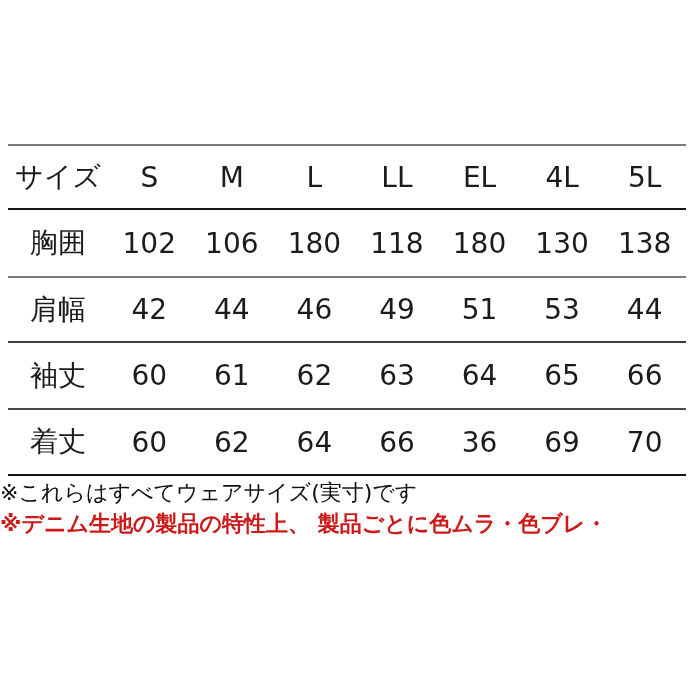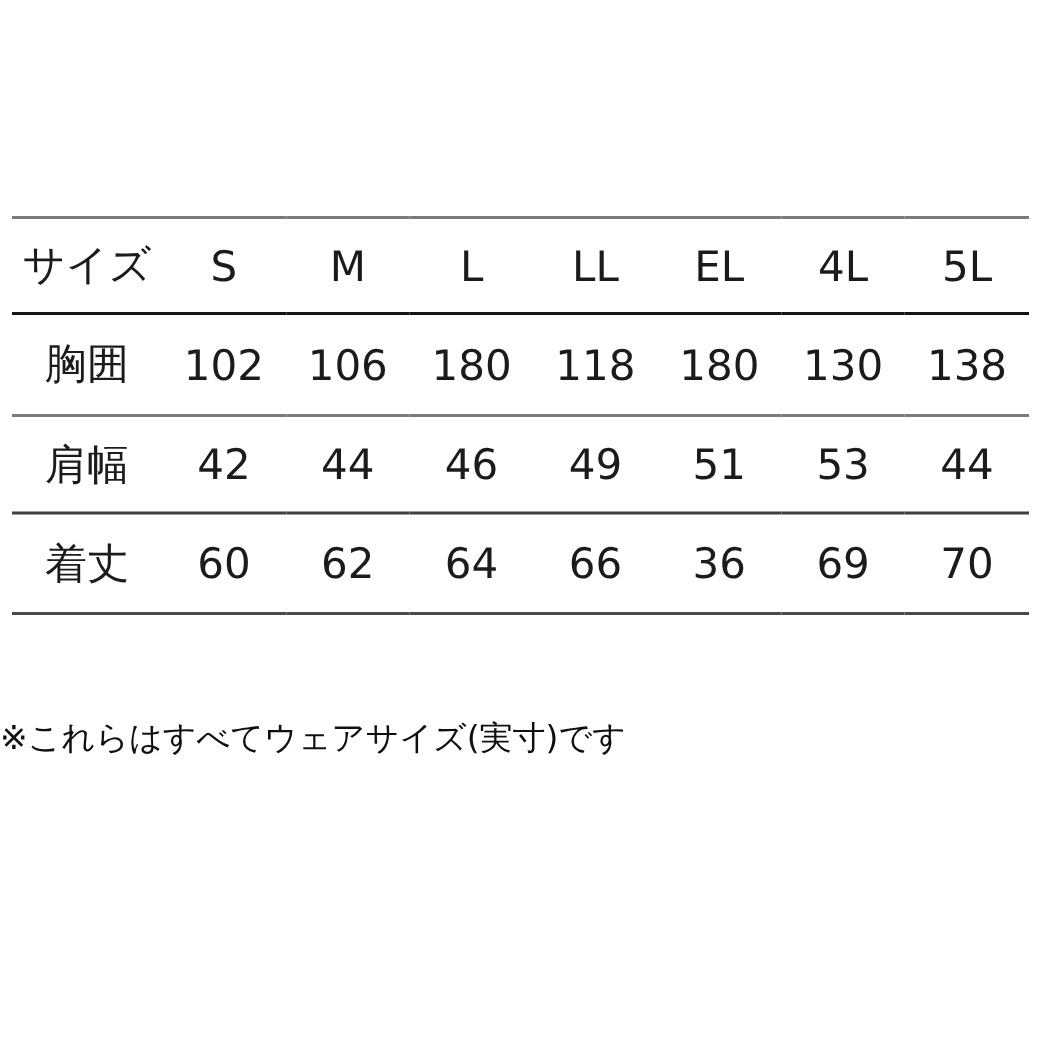--- a/index.html
+++ b/index.html
@@ -110,32 +110,43 @@
             <td>肩幅</td>
             <td>42</td>
             <td>44</td>
             <td>46</td>
             <td>49</td>
             <td>51</td>
             <td>53</td>
             <td>44</td>
           </tr>
           <tr>
+            <td>袖丈</td>
+            <td>60</td>
+            <td>61</td>
+            <td>62</td>
+            <td>63</td>
+            <td>64</td>
+            <td>65</td>
+            <td>66</td>
+          </tr>
+          <tr>
             <td>着丈</td>
             <td>60</td>
             <td>62</td>
             <td>64</td>
             <td>66</td>
             <td>36</td>
             <td>69</td>
             <td>70</td>
           </tr>
         </tbody>
     </table>
   </div>
 
   <div class="notes">
     <div class="note-black">※これらはすべてウェアサイズ(実寸)です</div>
     <div class="note-red" style="color: rgb(204, 26, 26);">
+      <div>※デニム生地の製品の特性上、 製品ごとに色ムラ・色ブレ・</div>
     </div>
   </div>
 
 </div>
 
 </body></html>

